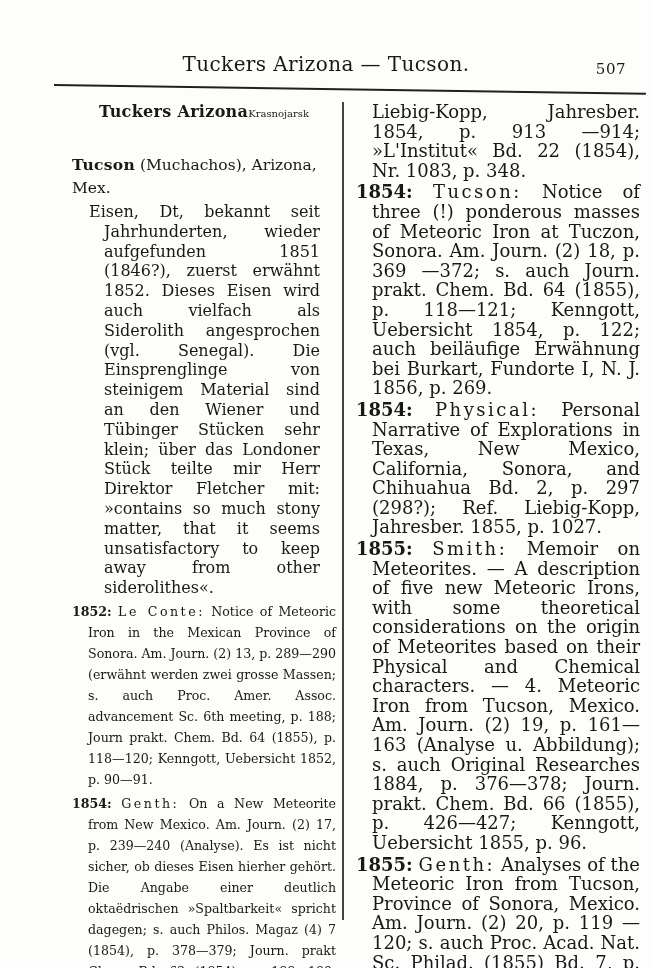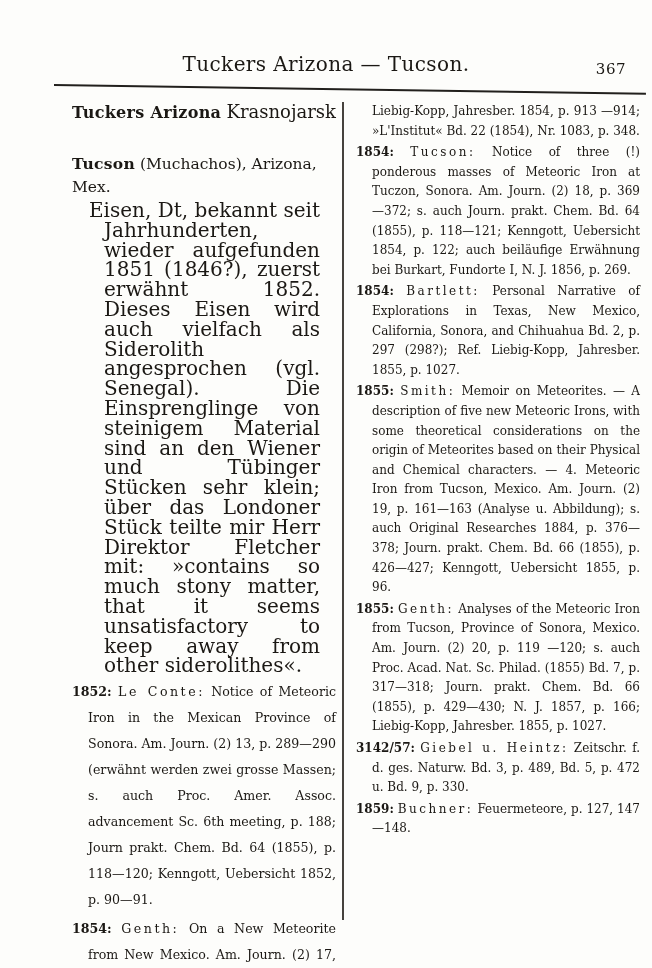--- a/index.html
+++ b/index.html
@@ -29,54 +29,54 @@
   
   .col-divider {
     position:absolute; top:102px; left:342px; width:1.5px; height:818px;
     background:#46423d;
   }
   .col-left  { position:absolute; top:100px; left:72px;  width:264px; }
   .col-right { position:absolute; top:100px; left:356px; width:284px; }
 
   
   .title-line {
-    display:flex; justify-content:space-between; align-items:baseline;
+    display:flex; justify-content:center; align-items:baseline;
     font-size:16px; line-height:23px;
   }
   .title-main { font-weight:bold; letter-spacing:0.3px; }
-  .title-xref { font-size:18px; }
+  .title-xref { font-size:10px; }
   .subtitle-line { font-size:15.5px; line-height:23px;margin-top:28px; }
   .subtitle-main { font-weight:bold; letter-spacing:0.3px; }
 
   
   .body-para {
-    font-size:20px; line-height:19.8px; text-align:justify;
+    font-size:16px; line-height:19.8px; text-align:justify;
     margin:2px 16px 0 0; overflow-wrap:break-word;
   }
   .para-desc { padding-left:32px; text-indent:-15px; }
   .para-syn  { padding-left:22px; text-indent:-22px; margin-top:4px; }
 
   
   .bib {
-    font-size:12.6px; line-height:26px; text-align:justify;
+    font-size:12.6px; line-height:21px; text-align:justify;
     padding-left:16px; text-indent:-16px;
     margin:3px 0 0 0; overflow-wrap:break-word;
   }
-  .col-right .bib { font-size:12px; line-height:19.6px; margin-top:2px; }
+  .col-right .bib { font-size:18px; line-height:19.6px; margin-top:2px; }
   .bib-cont { text-indent:0; margin-top:0; }
   .year   { font-weight:bold; }
   .author { letter-spacing:2.5px; }
 </style>
 </head>
 <body>
 
 <div class="page">
 
   <div class="running-head">Tuckers Arizona — Tucson.</div>
-  <div class="page-number">367</div>
+  <div class="page-number">507</div>
   <div class="head-rule"></div>
   <div class="col-divider"></div>
 
   <div class="col-left">
 
     <div class="title-line">
       <span class="title-main">Tuckers Arizona</span>
       <span class="title-xref">Krasnojarsk</span>
     </div>
 
@@ -106,21 +106,21 @@
     <p class="bib bib-cont">Liebig-Kopp, Jahresber. 1854, p. 913 —914; »L'Institut« Bd. 22 (1854), Nr. 1083, p. 348.</p>
 
     <p class="bib">
       <span class="year">1854:</span>
       <span class="author">Tucson:</span>
       <span>Notice of three (!) ponderous masses of Meteoric Iron at Tuczon, Sonora. Am. Journ. (2) 18, p. 369 —372; s. auch Journ. prakt. Chem. Bd. 64 (1855), p. 118—121; Kenngott, Uebersicht 1854, p. 122; auch beiläufige Erwähnung bei Burkart, Fundorte I, N. J. 1856, p. 269.</span>
     </p>
 
     <p class="bib">
       <span class="year">1854:</span>
-      <span class="author">Bartlett:</span>
+      <span class="author">Physical:</span>
       <span>Personal Narrative of Explorations in Texas, New Mexico, California, Sonora, and Chihuahua Bd. 2, p. 297 (298?); Ref. Liebig-Kopp, Jahresber. 1855, p. 1027.</span>
     </p>
 
     <p class="bib">
       <span class="year">1855:</span>
       <span class="author">Smith:</span>
       <span>Memoir on Meteorites. — A description of five new Meteoric Irons, with some theoretical considerations on the origin of Meteorites based on their Physical and Chemical characters. — 4. Meteoric Iron from Tucson, Mexico. Am. Journ. (2) 19, p. 161—163 (Analyse u. Abbildung); s. auch Original Researches 1884, p. 376—378; Journ. prakt. Chem. Bd. 66 (1855), p. 426—427; Kenngott, Uebersicht 1855, p. 96.</span>
     </p>
 
     <p class="bib">

